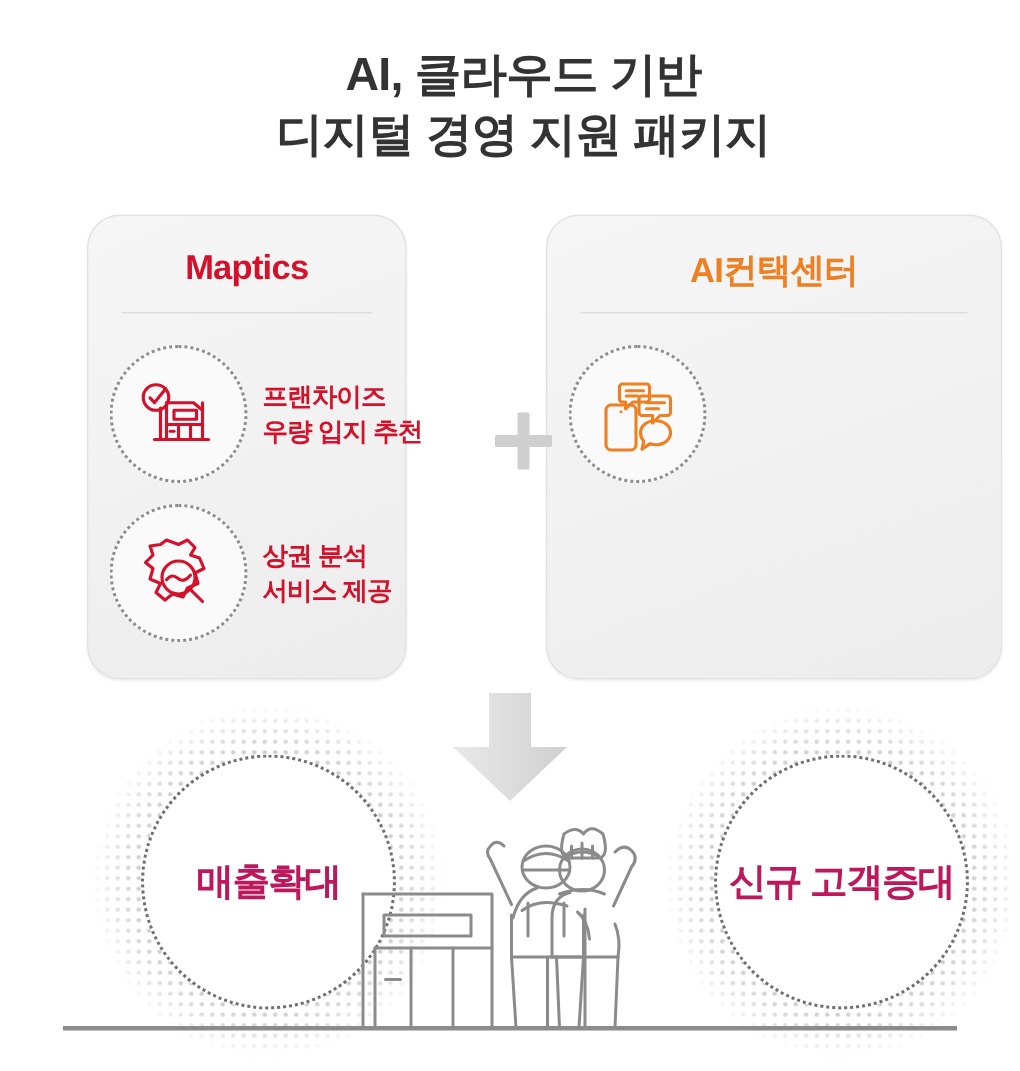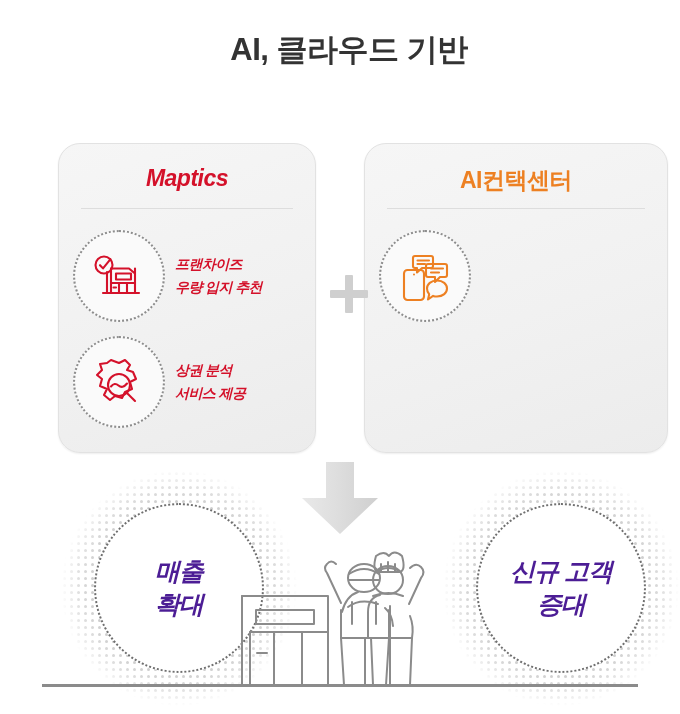--- a/index.html
+++ b/index.html
@@ -27,21 +27,21 @@
     position:absolute; left:58px; top:143px;
     width:564px; height:310px;
   }
   .card{
     position:absolute; top:0; height:310px;
     background:linear-gradient(160deg,#f6f6f6 0%,#f1f1f1 55%,#ececec 100%);
     border:1px solid #e2e2e2;
     border-radius:22px;
     box-shadow:0 1px 2px rgba(0,0,0,.07);
   }
-  .card.left { left:0;   width:258px;font-style:italic; }
+  .card.left { left:0;   width:213px; }
   .card.right{ left:306px; width:304px; }
 
   .card-head{
     position:absolute; left:0; top:21px; width:100%;
     text-align:center; font-size:23px; font-weight:bold;
     letter-spacing:-0.5px; white-space:nowrap;
   }
   .card.left  .card-head{ color:#d4112a; }
   .card.right .card-head{ color:#ed8022; }
 
@@ -64,21 +64,21 @@
     display:flex; align-items:center; justify-content:center;
     position:relative;
   }
   .badge::before{
     content:""; position:absolute; inset:0; border-radius:50%;
     border:2px dotted #8d8d8d;
   }
   .badge svg{ display:block; }
 
   .feature-text{
-    margin-left:10px; font-size:14px; font-weight:bold;
+    margin-left:10px; font-size:17px; font-weight:bold;
     line-height:23px; letter-spacing:-0.6px;
   }
   .card.left  .feature-text{ color:#d4112a; }
   .card.right .feature-text{ color:#ed8022; }
   .feature-text span{ display:block; white-space:nowrap; }
 
   
   .plus{
     position:absolute; left:330px; top:275px;
     width:38px; height:38px;
@@ -98,38 +98,39 @@
   }
   .outcome.left { left:61px;  top:470px; }
   .outcome.right{ left:443px; top:470px; }
   .outcome .halo{ position:absolute; inset:0; }
   .outcome .ring{
     position:absolute; left:33px; top:33px; width:170px; height:170px;
     border-radius:50%; border:2px dotted #6f6f6f; background:#ffffff;
   }
   .outcome .label{
     position:absolute; left:0; top:0; width:236px; height:236px;
-    display:flex; flex-direction:column; align-items:center; justify-content:center;
-    font-size:25px; font-weight:bold; color:#4c1d95;
-    line-height:33px; letter-spacing:-1px;font-style:italic;
+    display:flex; flex-direction:row; align-items:center; justify-content:center;
+    font-size:25px; font-weight:bold; color:#be185d;
+    line-height:33px; letter-spacing:-1px;
   }
   .outcome .label span{ display:block; white-space:nowrap; }
 
   
   .scene{ position:absolute; left:240px; top:520px; }
   .groundline{
     position:absolute; left:42px; top:684px; width:596px; height:3px;
     background:#8b8b8b;
   }
 </style>
 </head>
 <body>
 
 <div class="title-block">
   <div class="title-line">AI, 클라우드 기반</div>
+  <div class="title-line">디지털 경영 지원 패키지</div>
 </div>
 
 <div class="cards">
 
   <div class="card left">
     <div class="card-head">Maptics</div>
     <div class="card-divider"></div>
 
     <div class="feature f1">
       <div class="badge">

